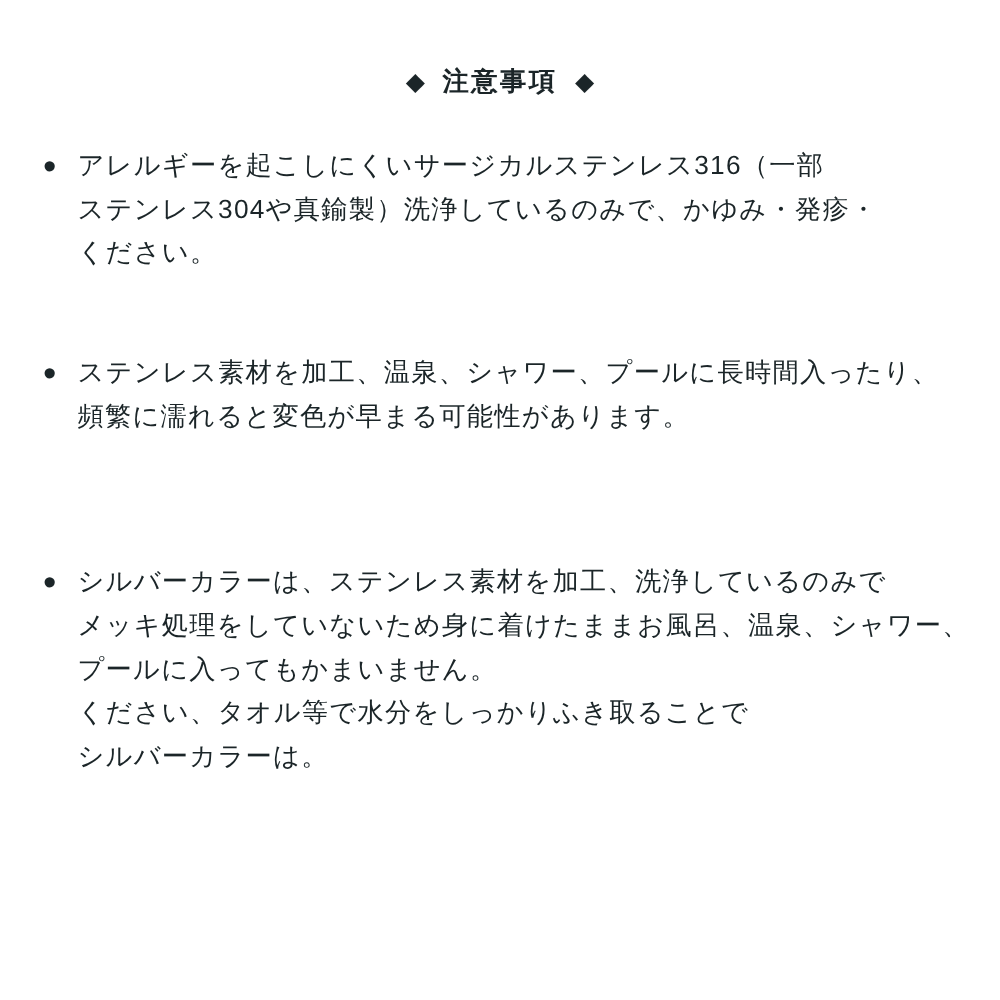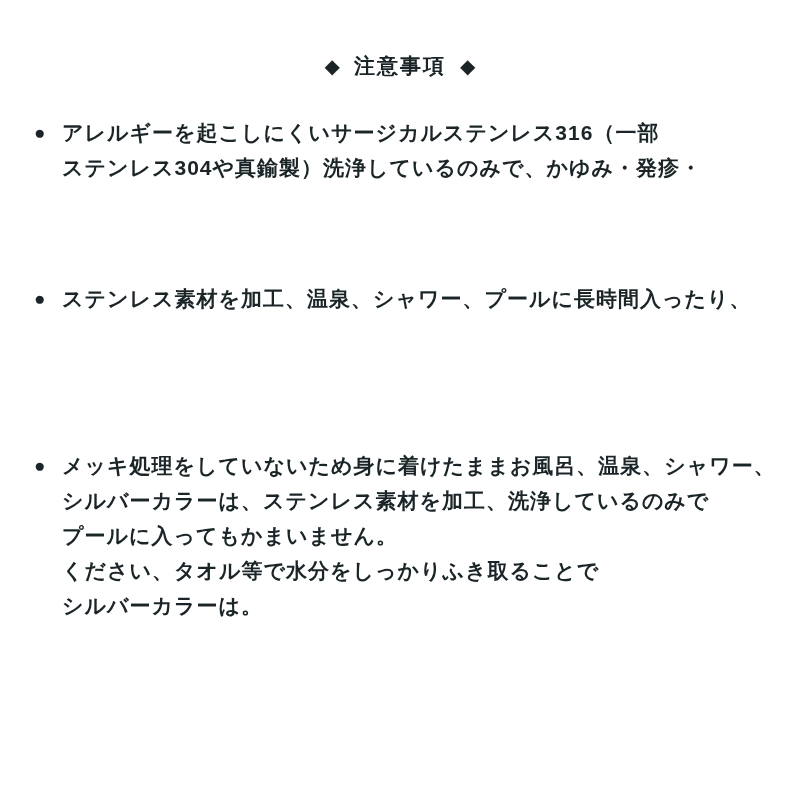--- a/index.html
+++ b/index.html
@@ -51,55 +51,57 @@
     font-size: 19px;
     line-height: 35px;
     font-weight: bold;
   }
   .lines {
     flex: 1 1 auto;
   }
   .line {
     font-size: 21px;
     line-height: 35px;
-    font-weight: bold;
+    font-weight: normal;
     letter-spacing: 1px;
     white-space: nowrap;
   }
 </style>
 </head>
 <body>
 
 <div class="page">
 
   <h1 class="title">
     <span class="diamond">◆</span>
     <span class="title-text">注意事項</span>
     <span class="diamond">◆</span>
   </h1>
 
   <div class="note note-1">
     <span class="bullet">●</span>
     <div class="lines">
       <div class="line">アレルギーを起こしにくいサージカルステンレス316（一部</div>
       <div class="line">ステンレス304や真鍮製）洗浄しているのみで、かゆみ・発疹・</div>
+      <div class="line">ください。</div>
     </div>
   </div>
 
   <div class="note note-2">
     <span class="bullet">●</span>
     <div class="lines">
       <div class="line">ステンレス素材を加工、温泉、シャワー、プールに長時間入ったり、</div>
+      <div class="line">頻繁に濡れると変色が早まる可能性があります。</div>
     </div>
   </div>
 
   <div class="note note-3">
     <span class="bullet">●</span>
     <div class="lines">
+      <div class="line">シルバーカラーは、ステンレス素材を加工、洗浄しているのみで</div>
       <div class="line">メッキ処理をしていないため身に着けたままお風呂、温泉、シャワー、</div>
-      <div class="line">シルバーカラーは、ステンレス素材を加工、洗浄しているのみで</div>
       <div class="line">プールに入ってもかまいません。</div>
       <div class="line">ください、タオル等で水分をしっかりふき取ることで</div>
       <div class="line">シルバーカラーは。</div>
     </div>
   </div>
 
 </div>
 
 </body></html>

